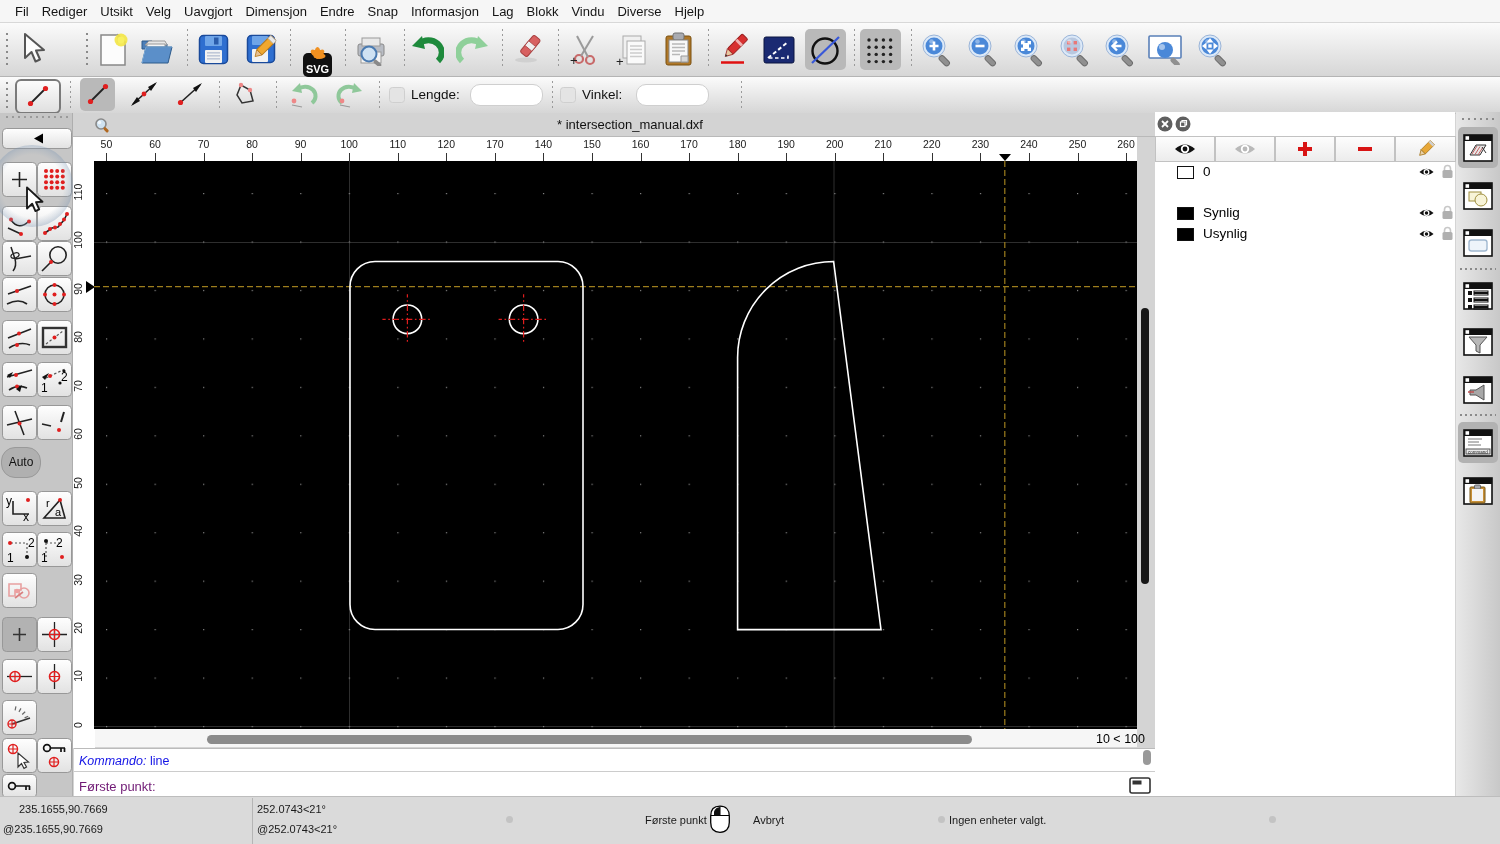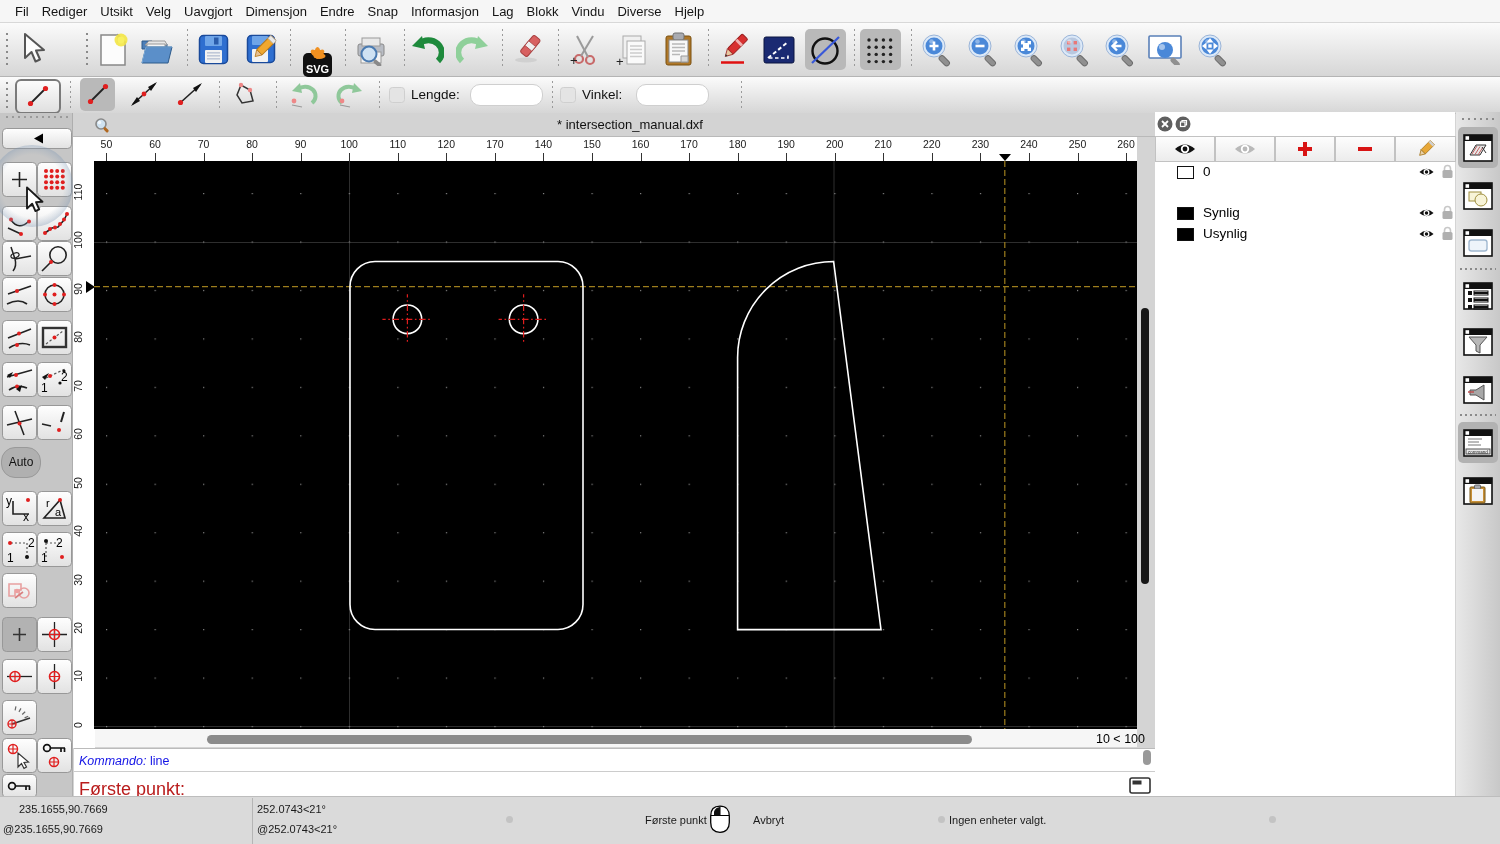--- a/index.html
+++ b/index.html
@@ -34,21 +34,21 @@
 .hnum{position:absolute;top:1px;font-size:10.5px;color:#1a1a1a;transform:translateX(-50%)}
 .htick{position:absolute;top:16px;width:1px;height:8px;background:#333}
 .vnum{position:absolute;left:-6px;width:22px;font-size:10.5px;color:#1a1a1a;
   transform:rotate(-90deg);transform-origin:center;text-align:center}
 #hscrollzone{position:absolute;left:95px;top:729px;width:1042px;height:18px;background:#f6f6f6}
 #hscrollbar{position:absolute;left:207px;top:735px;width:765px;height:9px;background:#8b8b8b;border-radius:4.5px}
 #zoomlabel{position:absolute;left:1040px;top:732px;width:105px;text-align:right;font-size:12.5px;color:#000}
 #cmdarea{position:absolute;left:74px;top:748px;width:1081px;height:48px;background:#fff;
   border-top:1px solid #bbb}
 #cmdline{position:absolute;left:5px;top:5px;font-size:12.5px;color:#1414e6}
-#cmdprompt{position:absolute;left:5px;top:30px;font-size:18px;color:#b91c1c}
+#cmdprompt{position:absolute;left:5px;top:30px;font-size:13px;color:#701a75}
 #cmdsep{position:absolute;left:0;top:22px;width:1081px;height:1px;background:#ccc}
 #cmdvsb{position:absolute;left:1143px;top:750px;width:8px;height:15px;background:#999;border-radius:4px}
 
 #statusbar{position:absolute;left:0;top:796px;width:1500px;height:48px;background:#dadada;
   border-top:1px solid #bdbdbd;font-size:11px;color:#1a1a1a}
 
 #laypanel{position:absolute;left:1155px;top:112px;width:300px;height:684px;background:#fff}
 #layhead{position:absolute;left:0;top:0;width:300px;height:23px;background:#d2d2d2;
   font-size:13px;color:#222;text-align:center;line-height:22px}
 .laybtn{position:absolute;top:24px;height:24px;border:1px solid #c2c2c2;

